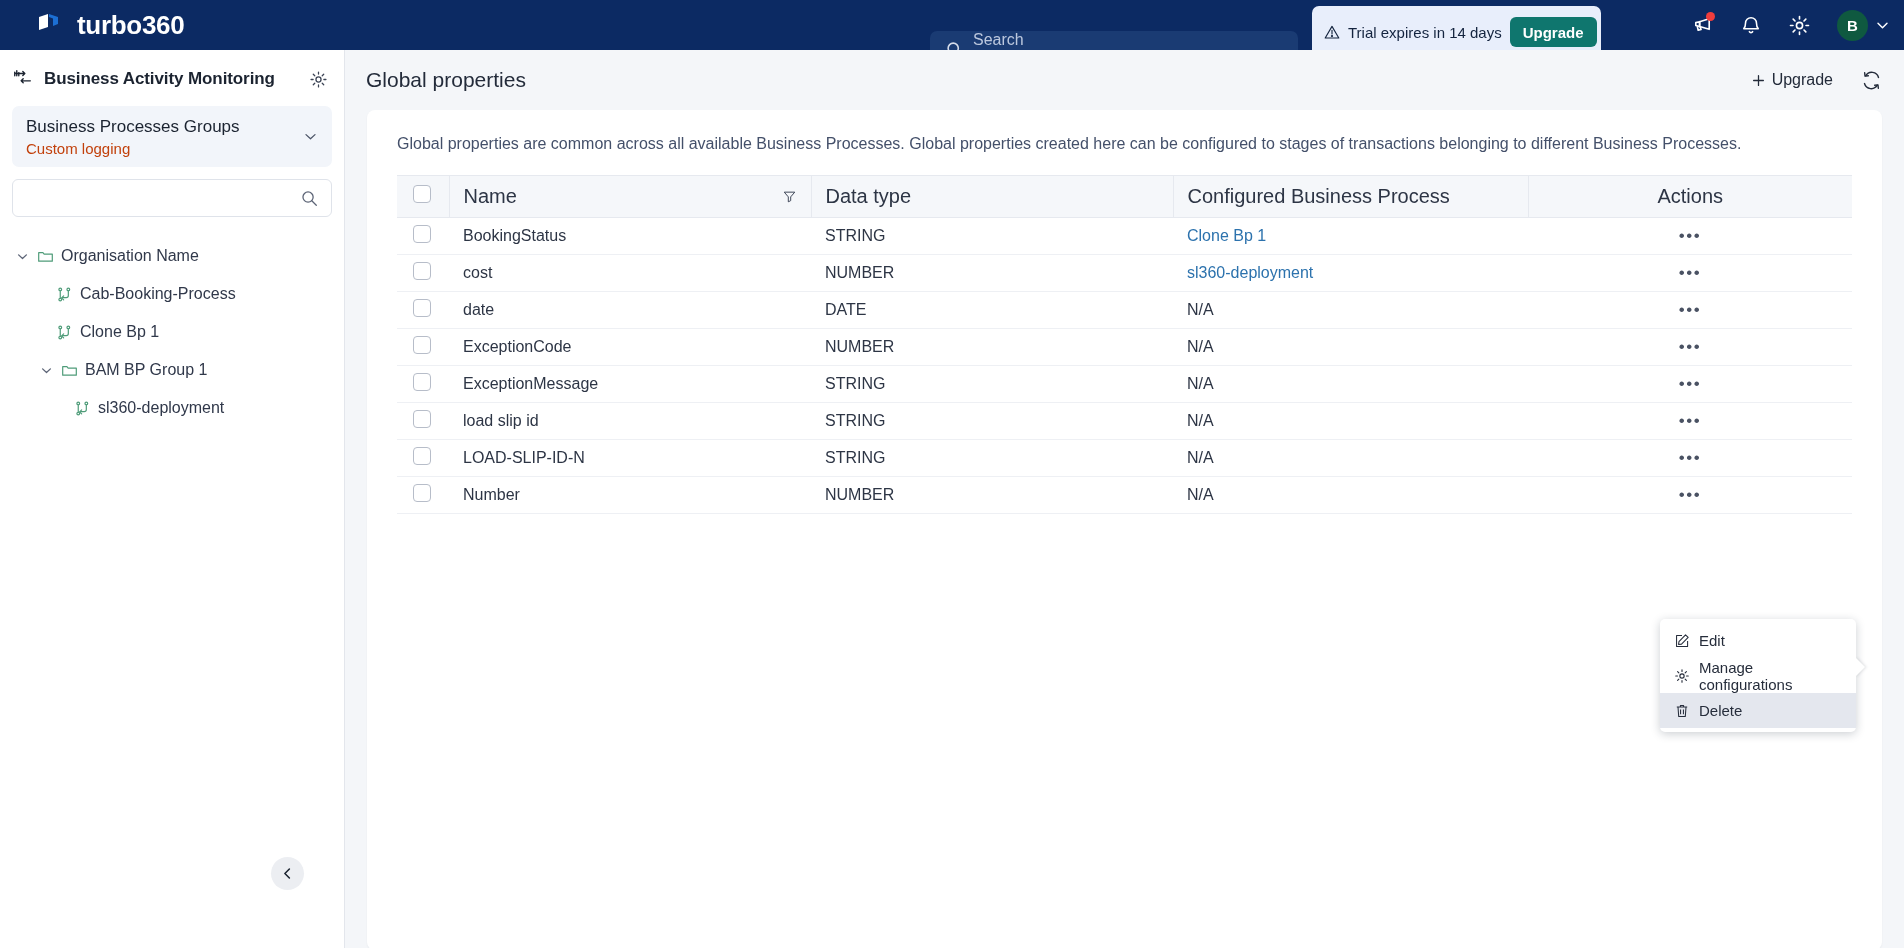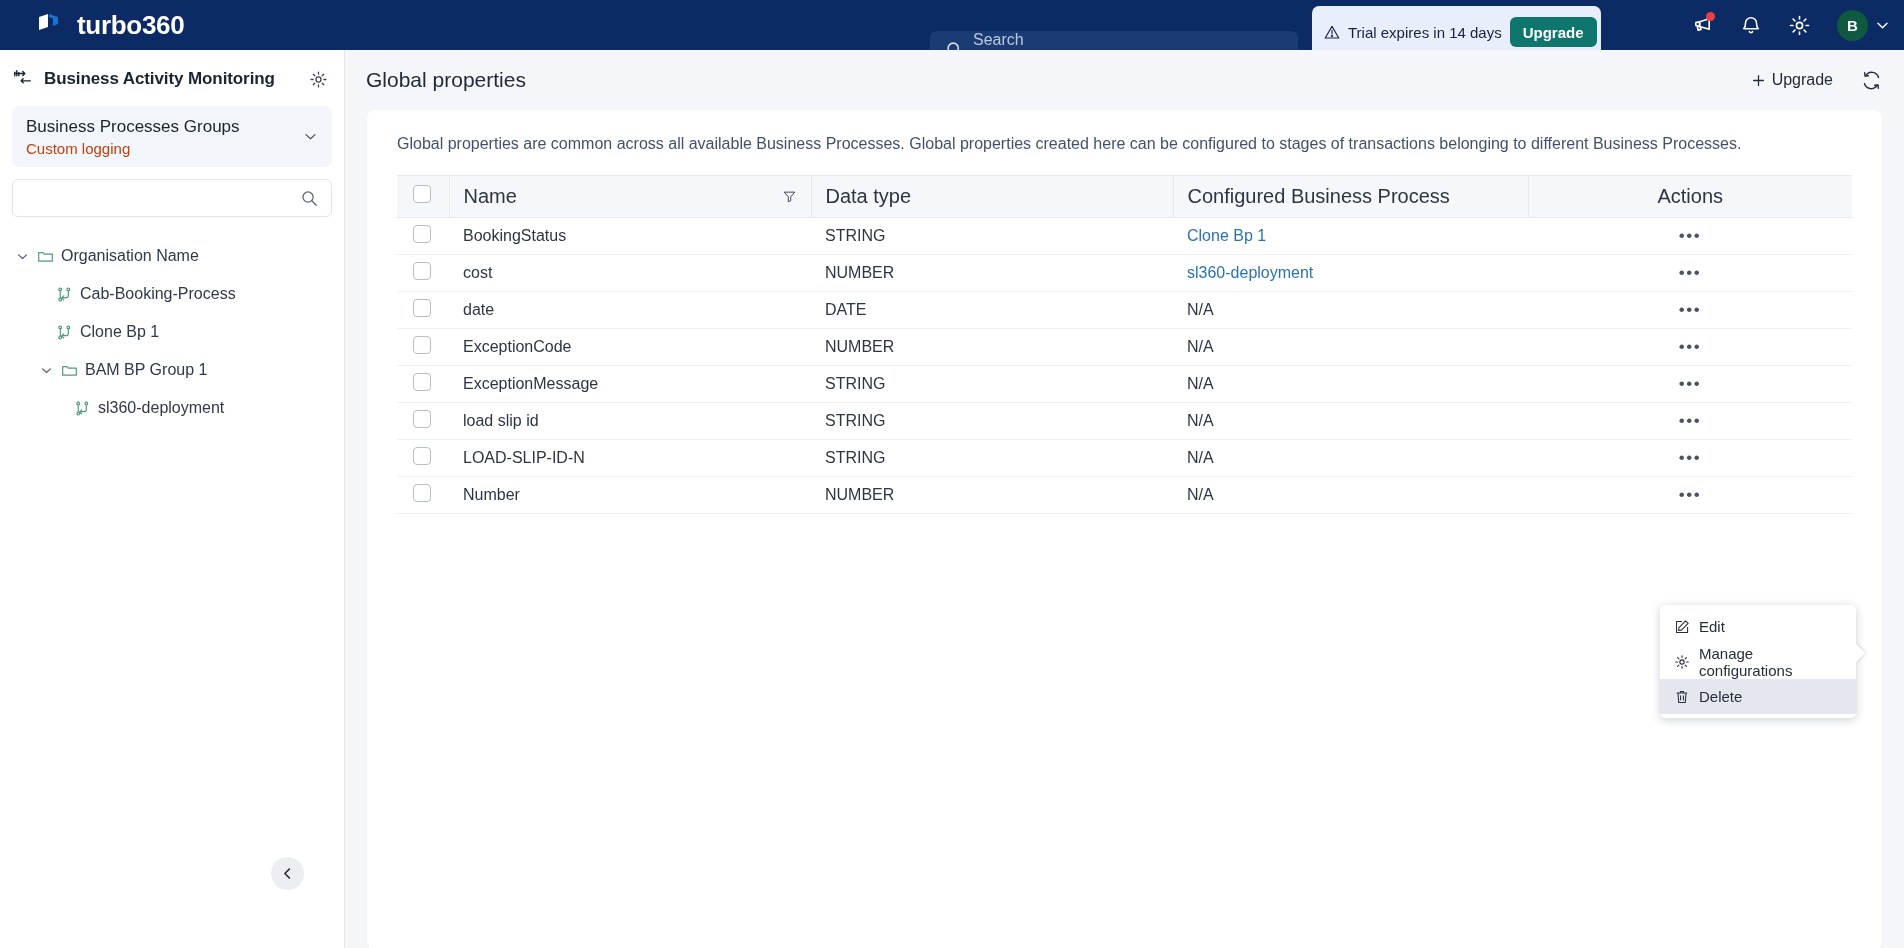--- a/index.html
+++ b/index.html
@@ -158,21 +158,21 @@
     border-radius: 4px; background: #fff; cursor: pointer; display: inline-block;
   }
   .bp-link { color: #2c72ad; cursor: pointer; }
   .dots {
     color: #4a5263; letter-spacing: 1.6px; cursor: pointer;
     font-size: 17px; line-height: 1; display: inline-block;
   }
 
   
   .ctx-menu {
-    position: absolute; left: 1293px; top: 495px;
+    position: absolute; left: 1293px; top: 509px;
     width: 196px; background: #ffffff;
     border-radius: 5px; box-shadow: 0 2px 10px rgba(25,35,55,0.22);
     padding: 4px 0; z-index: 40;
   }
   .ctx-item {
     display: flex; align-items: center; gap: 9px;
     height: 35px; padding: 0 14px; font-size: 15px; color: #262d3b; cursor: pointer;
   }
   .ctx-item.active { background: #e4e7ee; }
   .ctx-caret {

